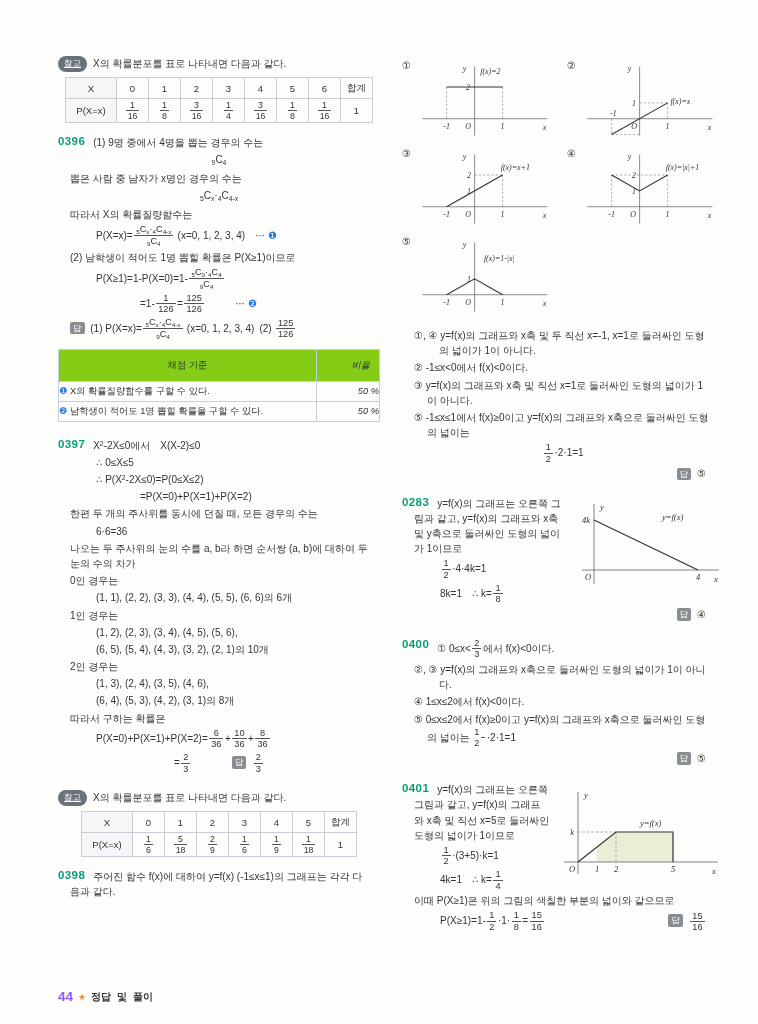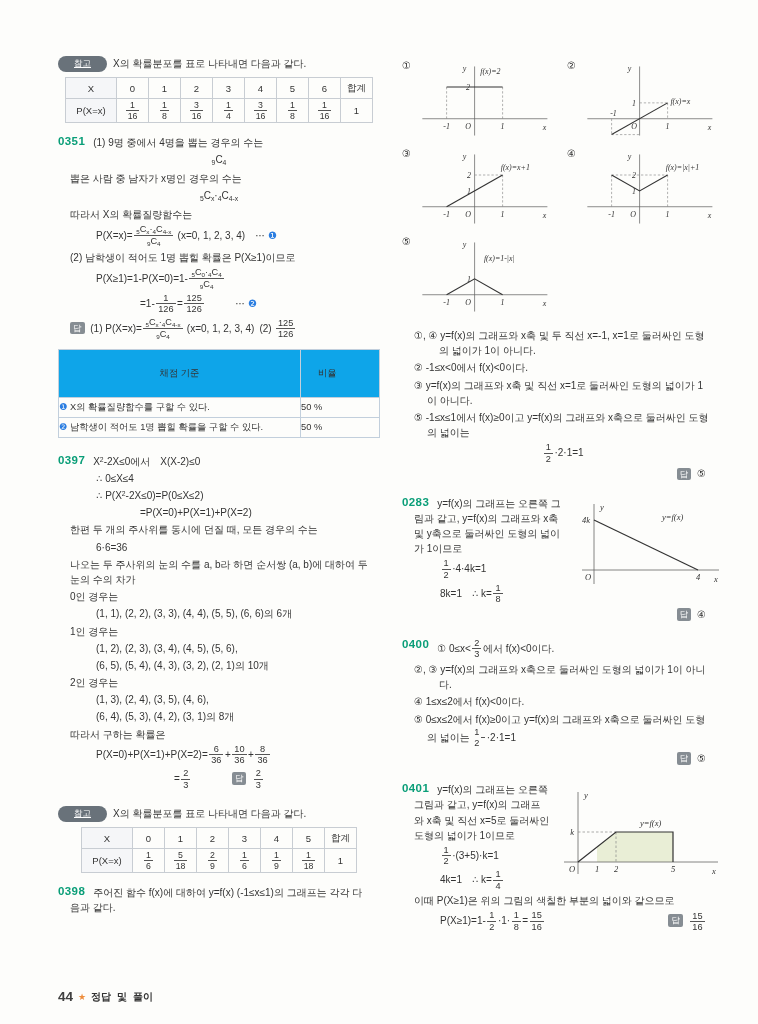--- a/index.html
+++ b/index.html
@@ -23,33 +23,33 @@
   .ans{text-align:right;padding-right:6px;clear:right;}
   .up{margin-top:-24px;}
 
   .prob{margin:0 0 14px 0;}
   .prob::after{content:"";display:block;clear:both;}
   .pnum{float:left;color:#0a9e78;font-weight:700;font-size:11.5px;margin-right:8px;letter-spacing:.4px;}
 
   
   .note{margin:0 0 12px 0;}
   .note-head{display:flex;gap:6px;align-items:flex-start;margin-bottom:3px;}
-  .badge{background:#69727a;color:#fff;font-size:8.5px;border-radius:8px;padding:1px 16px;flex:none;line-height:1.6;text-decoration:underline;}
+  .badge{background:#69727a;color:#fff;font-size:8.5px;border-radius:8px;padding:1px 6px;flex:none;line-height:1.6;text-decoration:underline;}
   .note-text{line-height:1.6;text-align:center;}
 
   
   .ptable{border-collapse:collapse;margin:5px auto 2px auto;font-size:9.5px;}
   .ptable th,.ptable td{border:1px solid #c8cdd3;text-align:center;padding:1px 2px;font-weight:400;min-width:27px;height:18px;}
   .ptable th:first-child,.ptable .lbl{min-width:46px;background:#f5f6f8;}
 
   
   .gtable{border-collapse:collapse;width:100%;margin:8px 0 2px 0;font-size:9.3px;}
-  .gtable th{background:#0ea5e9;border:1px solid #c2cfdc;padding:17px;font-weight:400;}
+  .gtable th{background:#84cc16;border:1px solid #c2cfdc;padding:9px;font-weight:400;}
   .gtable td{border:1px solid #c2cfdc;padding:3px 0;}
-  .gtable .pct{width:44px;text-align:left;}
+  .gtable .pct{width:44px;text-align:right;font-style:italic;}
 
   
   .frac{display:inline-flex;flex-direction:column;text-align:center;vertical-align:middle;margin:0 1.5px;line-height:1.15;font-size:.92em;}
   .fnum{border-bottom:1px solid #555;padding:0 2px;}
   .fden{padding:0 2px;}
   .sub{font-size:.68em;vertical-align:-.35em;}
   .sup{font-size:.68em;vertical-align:.45em;}
   .abox{display:inline-block;background:#868d93;color:#fff;font-size:8.5px;padding:0 3px;border-radius:2px;margin:0 3px 0 0;line-height:1.5;vertical-align:.1em;}
   .bnum{color:#2a7de1;}
 
@@ -59,21 +59,21 @@
   .gnum{font-size:10px;margin-top:2px;flex:none;}
   svg text{font-family:"Liberation Serif","DejaVu Serif",serif;font-size:8.5px;fill:#333;font-style:italic;}
   .axis{stroke:#666;stroke-width:.8;fill:none;}
   .fnline{stroke:#333;stroke-width:1.2;fill:none;}
   .dash{stroke:#888;stroke-width:.7;stroke-dasharray:2.5 2;fill:none;}
   .shade{fill:#e9eed6;stroke:none;}
   .gfloat{float:right;margin:2px 0 2px 6px;}
 
   
   .footer{position:absolute;left:58px;bottom:20px;display:flex;align-items:center;gap:5px;}
-  .footer .pg{font-weight:700;font-size:13.5px;color:#404040;}
+  .footer .pg{font-weight:700;font-size:13.5px;color:#8b5cf6;}
   .footer .star{color:#ee8d3c;font-size:9px;}
   .footer .lbl{font-weight:700;font-size:10px;color:#333;font-family:Liberation Mono, monospace;}
 </style>
 </head>
 <body>
 
 <div class="page">
   <div class="cols">
 
     <div class="col">
@@ -128,21 +128,21 @@
                     <span class="fnum">1</span>
                     <span class="fden">16</span>
                   </span></td>
                 <td>1</td>
               </tr>
           </tbody>
         </table>
       </section>
 
       <section class="prob">
-        <span class="pnum">0351</span>
+        <span class="pnum">0396</span>
         <div class="lines">
 
         <div class="ln pf">(1) 9명 중에서 4명을 뽑는 경우의 수는</div>
             <div class="ln eqc"><span class="sub">9</span>C<span class="sub">4</span></div>
             <div class="ln p">뽑은 사람 중 남자가 x명인 경우의 수는</div>
             <div class="ln eqc"><span class="sub">5</span>C<span class="sub">x</span>·<span class="sub">4</span>C<span class="sub">4-x</span></div>
             <div class="ln p">따라서 X의 확률질량함수는</div>
             <div class="ln ind1">P(X=x)=<span class="frac">
                 <span class="fnum"><span class="sub">5</span>C<span class="sub">x</span>·<span class="sub">4</span>C<span class="sub">4-x</span></span>
                 <span class="fden"><span class="sub">9</span>C<span class="sub">4</span></span>
@@ -186,21 +186,21 @@
               </tr>
             </tbody>
         </table>
       </section>
 
       <section class="prob">
         <span class="pnum">0397</span>
         <div class="lines">
 
         <div class="ln pf">X<span class="sup">2</span>-2X≤0에서 X(X-2)≤0</div>
-            <div class="ln ind1">∴ 0≤X≤4</div>
+            <div class="ln ind1">∴ 0≤X≤5</div>
             <div class="ln ind1">∴ P(X<span class="sup">2</span>-2X≤0)=P(0≤X≤2)</div>
             <div class="ln ind2">=P(X=0)+P(X=1)+P(X=2)</div>
             <div class="ln p">한편 두 개의 주사위를 동시에 던질 때, 모든 경우의 수는</div>
             <div class="ln ind1">6·6=36</div>
             <div class="ln p">나오는 두 주사위의 눈의 수를 a, b라 하면 순서쌍 (a, b)에 대하여 두 눈의 수의 차가</div>
             <div class="ln p">0인 경우는</div>
             <div class="ln ind1">(1, 1), (2, 2), (3, 3), (4, 4), (5, 5), (6, 6)의 6개</div>
             <div class="ln p">1인 경우는</div>
             <div class="ln ind1">(1, 2), (2, 3), (3, 4), (4, 5), (5, 6),</div>
             <div class="ln ind1">(6, 5), (5, 4), (4, 3), (3, 2), (2, 1)의 10개</div>

